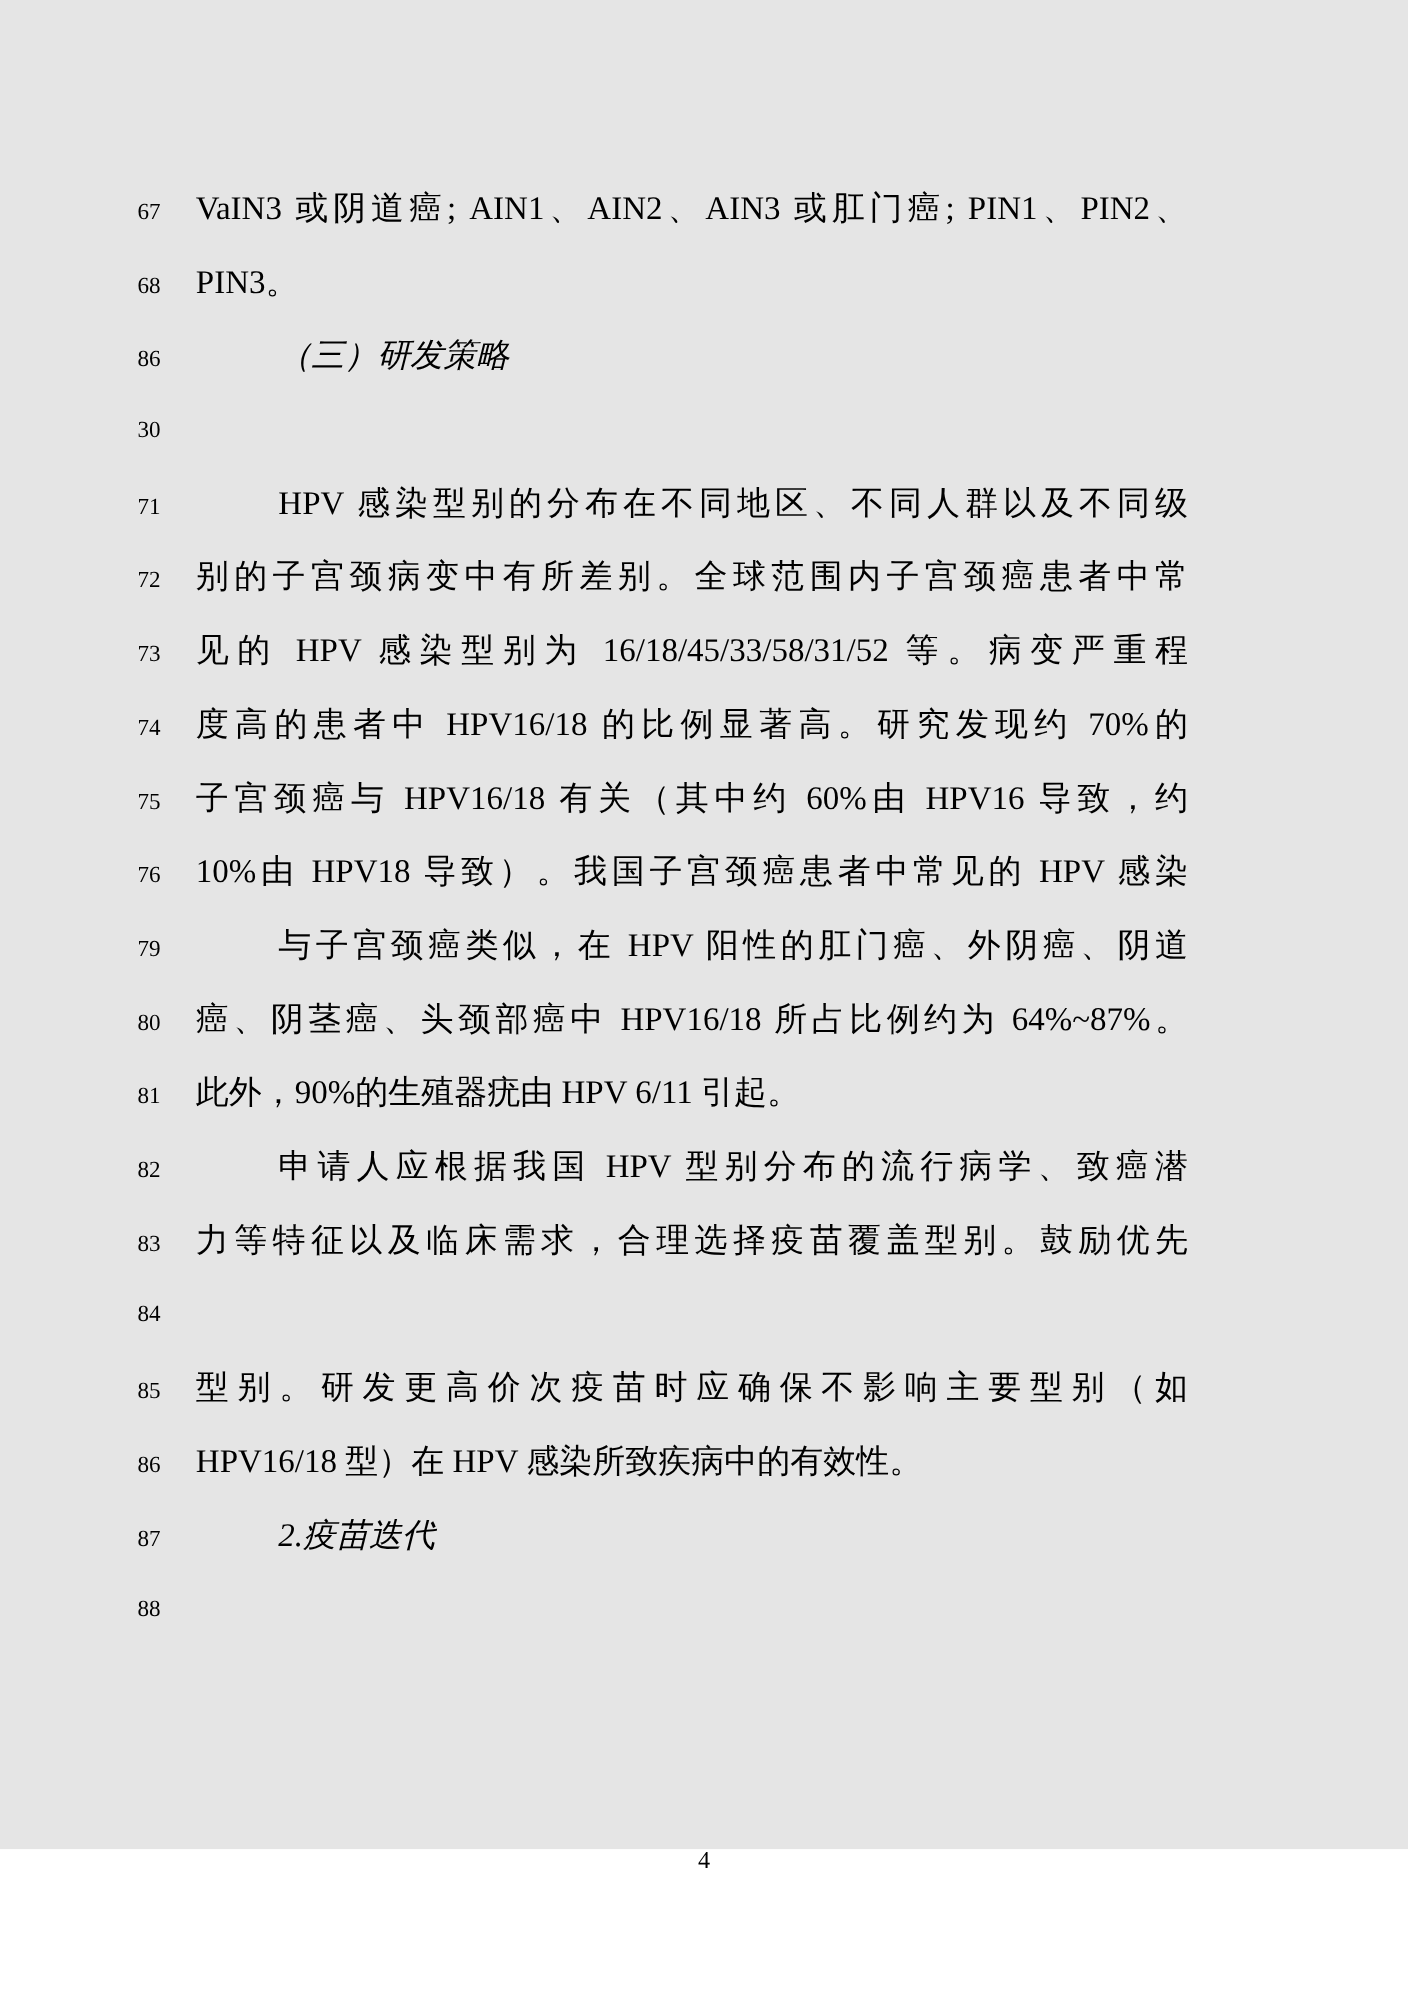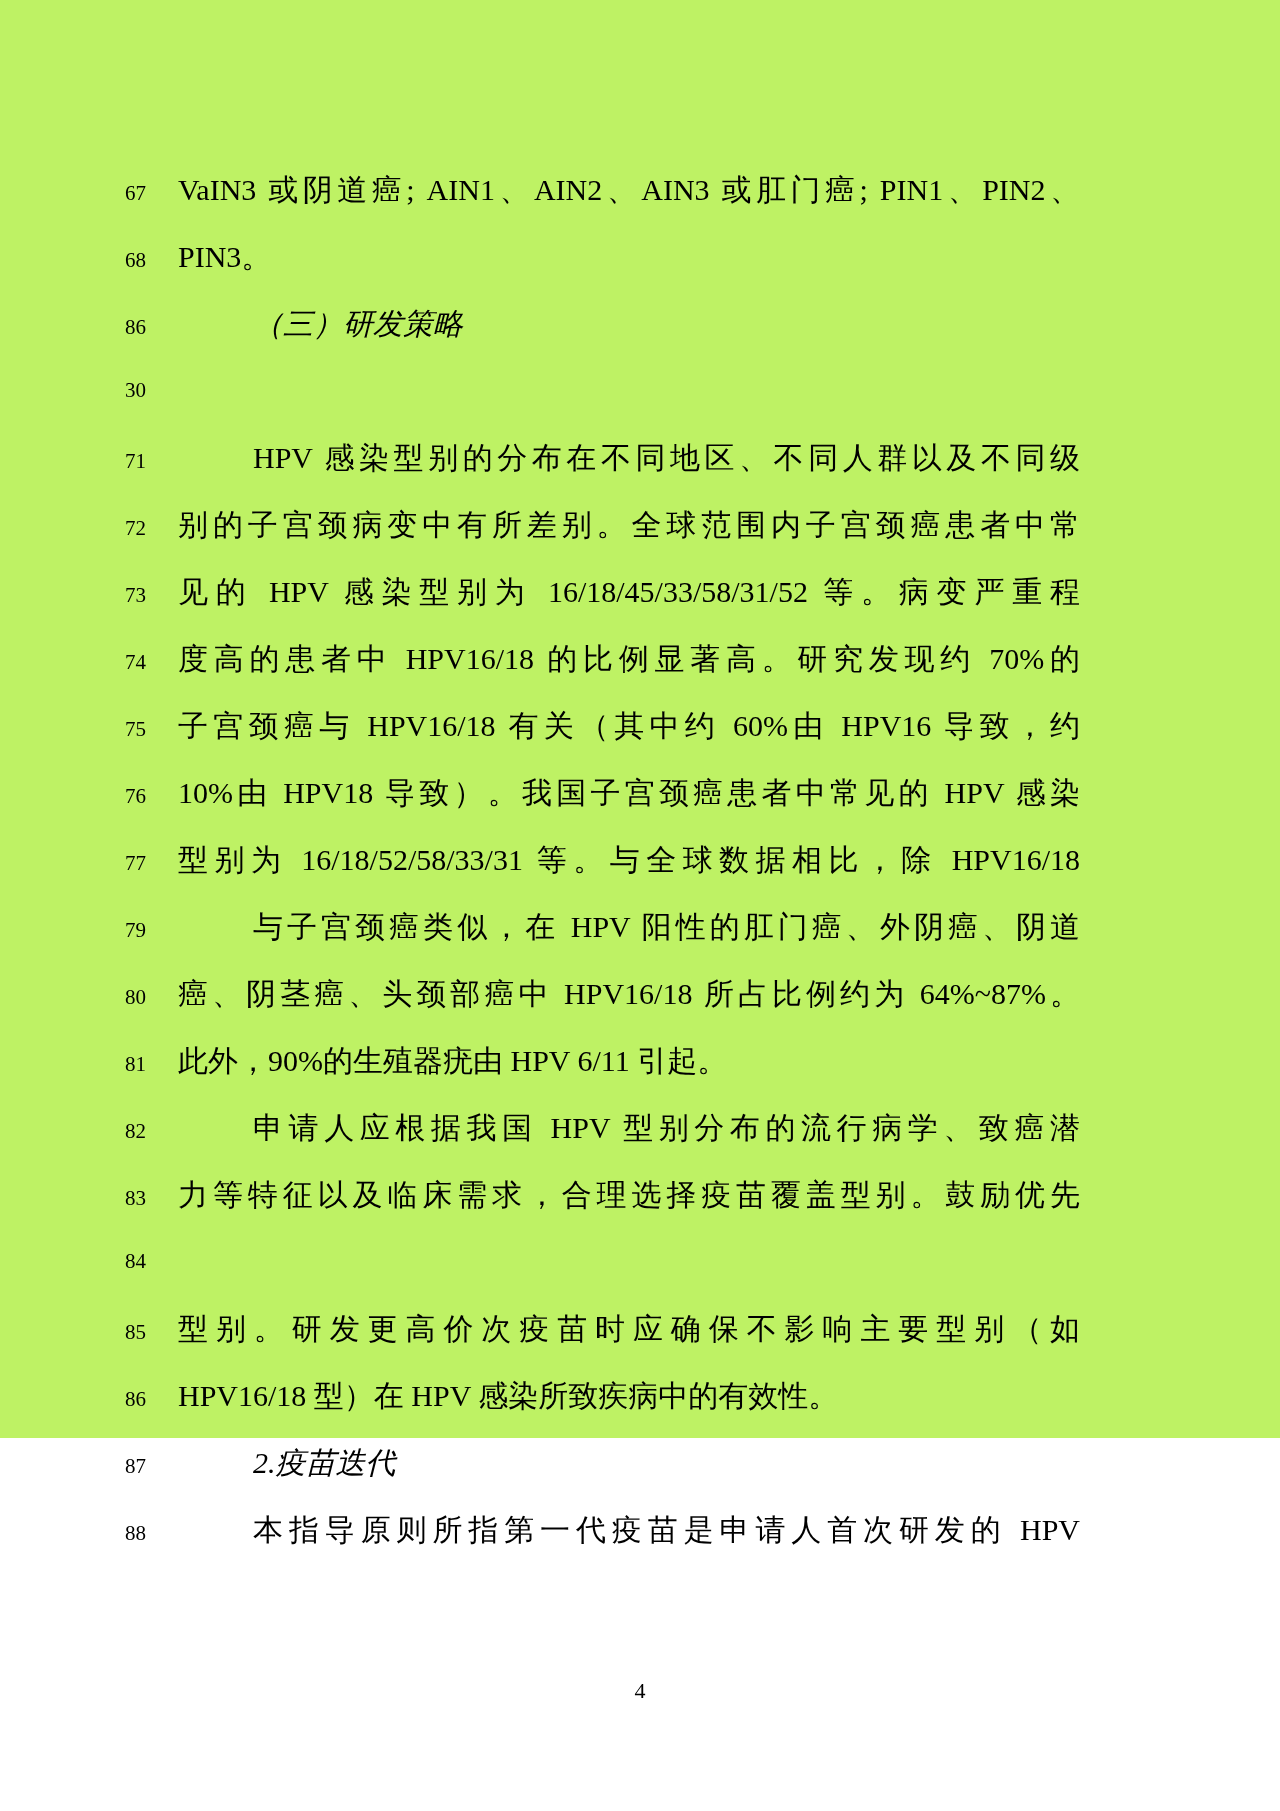--- a/index.html
+++ b/index.html
@@ -10,22 +10,22 @@
   body {
     width: 1280px;
     height: 1811px;
     font-family: "Liberation Serif", "DejaVu Serif", serif;
     color: #000000;
     overflow: hidden;
   }
   .page {
     position: relative;
     width: 1280px;
-    height: 1438px;
-    background: #bef264;
+    height: 1681px;
+    background: #e5e5e5;
     text-decoration: underline;
   }
   .lines {
     position: absolute;
     top: 156px;
     left: 0;
     right: 0;
   }
   .line {
     display: flex;
@@ -117,24 +117,20 @@
   <div class="line">
     <span class="lineno">75</span>
     <span class="linetext flush">子宫颈癌与 HPV16/18 有关（其中约 60%由 HPV16 导致，约</span>
   </div>
 
   <div class="line">
     <span class="lineno">76</span>
     <span class="linetext flush">10%由 HPV18 导致）。我国子宫颈癌患者中常见的 HPV 感染</span>
   </div>
 
-  <div class="line">
-    <span class="lineno">77</span>
-    <span class="linetext flush">型别为 16/18/52/58/33/31 等。与全球数据相比，除 HPV16/18</span>
-  </div>
 
 
   <div class="line">
     <span class="lineno">79</span>
     <span class="linetext indent flush">与子宫颈癌类似，在 HPV 阳性的肛门癌、外阴癌、阴道</span>
   </div>
 
   <div class="line">
     <span class="lineno">80</span>
     <span class="linetext flush">癌、阴茎癌、头颈部癌中 HPV16/18 所占比例约为 64%~87%。</span>
@@ -169,17 +165,16 @@
     <span class="linetext">HPV16/18 型）在 HPV 感染所致疾病中的有效性。</span>
   </div>
 
   <div class="line">
     <span class="lineno">87</span>
     <span class="linetext indent heading">2.疫苗迭代</span>
   </div>
 
   <div class="line">
     <span class="lineno">88</span>
-    <span class="linetext indent flush">本指导原则所指第一代疫苗是申请人首次研发的 HPV</span>
   </div>
 </div>
   <div class="pagenum">4</div>
 </div>
 
 </body></html>

